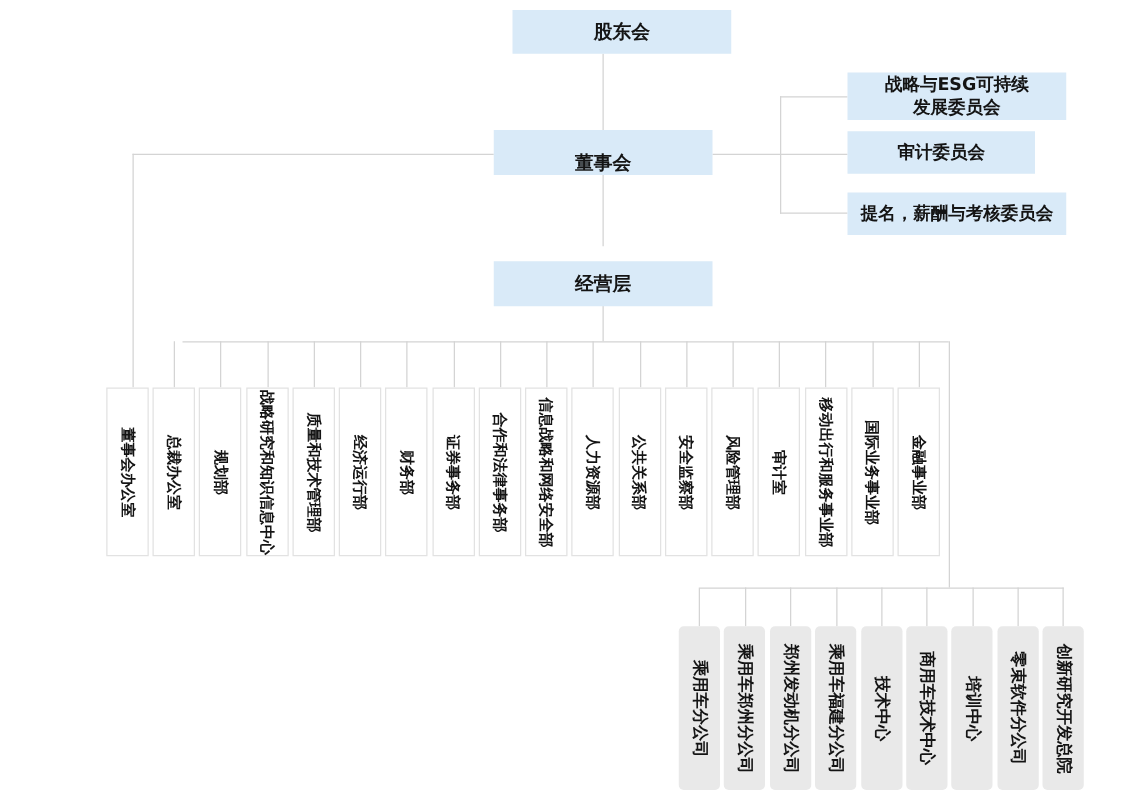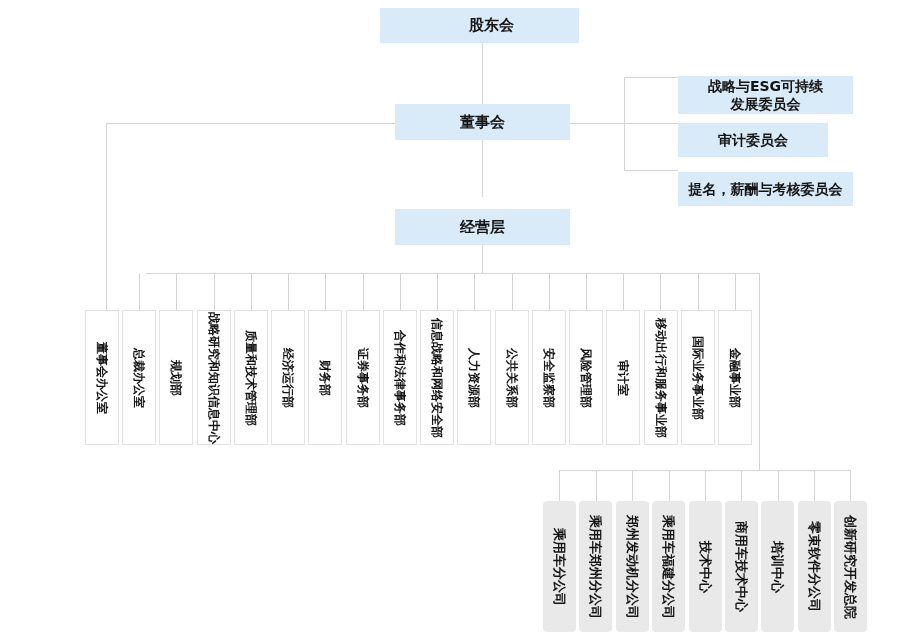--- a/index.html
+++ b/index.html
@@ -28,21 +28,21 @@
     position: absolute;
     background: var(--node-blue, #d9eaf8);
     display: flex;
     align-items: center;
     justify-content: center;
     text-align: center;
     color: var(--text, #141414);
     font-weight: 700;
   }
   .blue-box.big { font-size: 15px; }
-  .blue-box.committee { font-size: 14px; line-height: 1.3; margin-top: 18px; }
+  .blue-box.committee { font-size: 14px; line-height: 1.3; }
   .prewrap { white-space: pre-line; }
 
   
   .dept-row {
     position: absolute;
     left: 85px;
     top: 310px;
     width: 667px;
     height: 135px;
     display: flex;
@@ -138,24 +138,24 @@
   <div class="vline" style="left:559px; top:470px; height:31px;"></div>
   <div class="vline" style="left:596px; top:470px; height:31px;"></div>
   <div class="vline" style="left:632px; top:470px; height:31px;"></div>
   <div class="vline" style="left:669px; top:470px; height:31px;"></div>
   <div class="vline" style="left:705px; top:470px; height:31px;"></div>
   <div class="vline" style="left:741px; top:470px; height:31px;"></div>
   <div class="vline" style="left:778px; top:470px; height:31px;"></div>
   <div class="vline" style="left:814px; top:470px; height:31px;"></div>
   <div class="vline" style="left:850px; top:470px; height:31px;"></div>
 
-  <div class="blue-box big" style="left:380px; top:8px; width:175px; height:35px;padding-left:24px;">
+  <div class="blue-box big" style="left:410px; top:8px; width:175px; height:35px;">
     <span>股东会</span>
   </div>
-  <div class="blue-box big" style="left:395px; top:104px; width:175px; height:36px;">
+  <div class="blue-box big" style="left:395px; top:104px; width:175px; height:36px;align-items:flex-end;">
     <span>董事会</span>
   </div>
   <div class="blue-box big" style="left:395px; top:197px; width:175px; height:36px;margin-top:12px;">
     <span>经营层</span>
   </div>
 
   <div class="blue-box committee" style="left:678px; top:58px; width:175px; height:38px;">
     <span class="prewrap">战略与ESG可持续
 发展委员会</span>
   </div>

